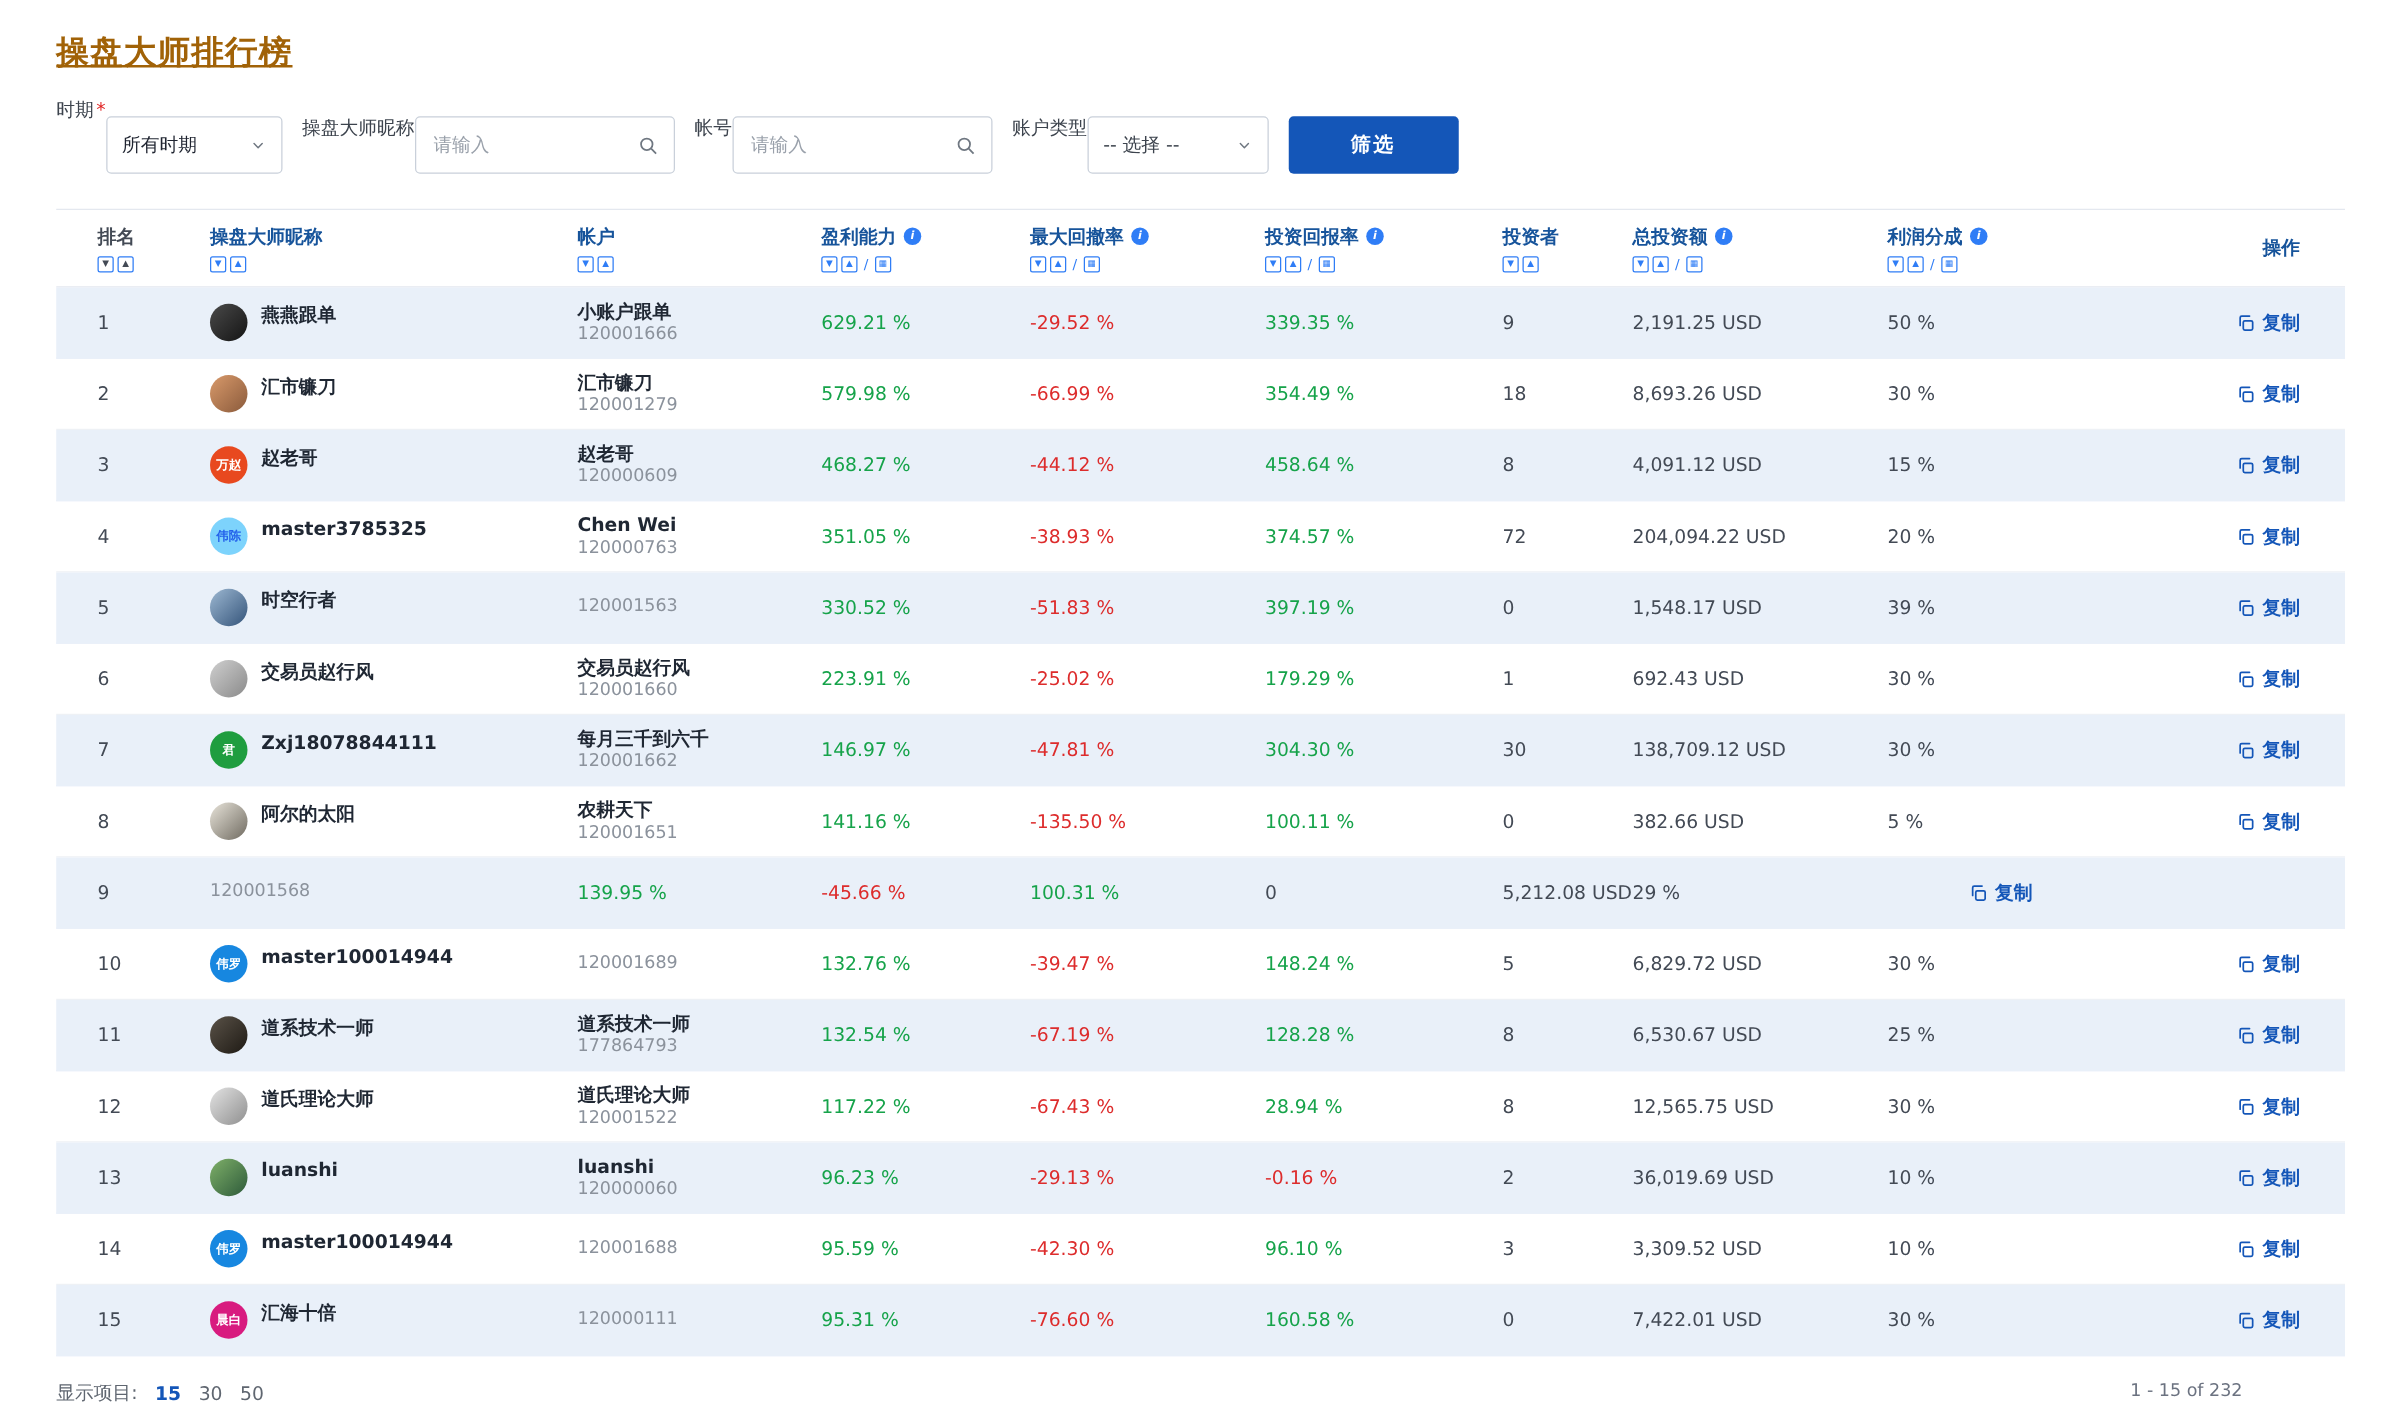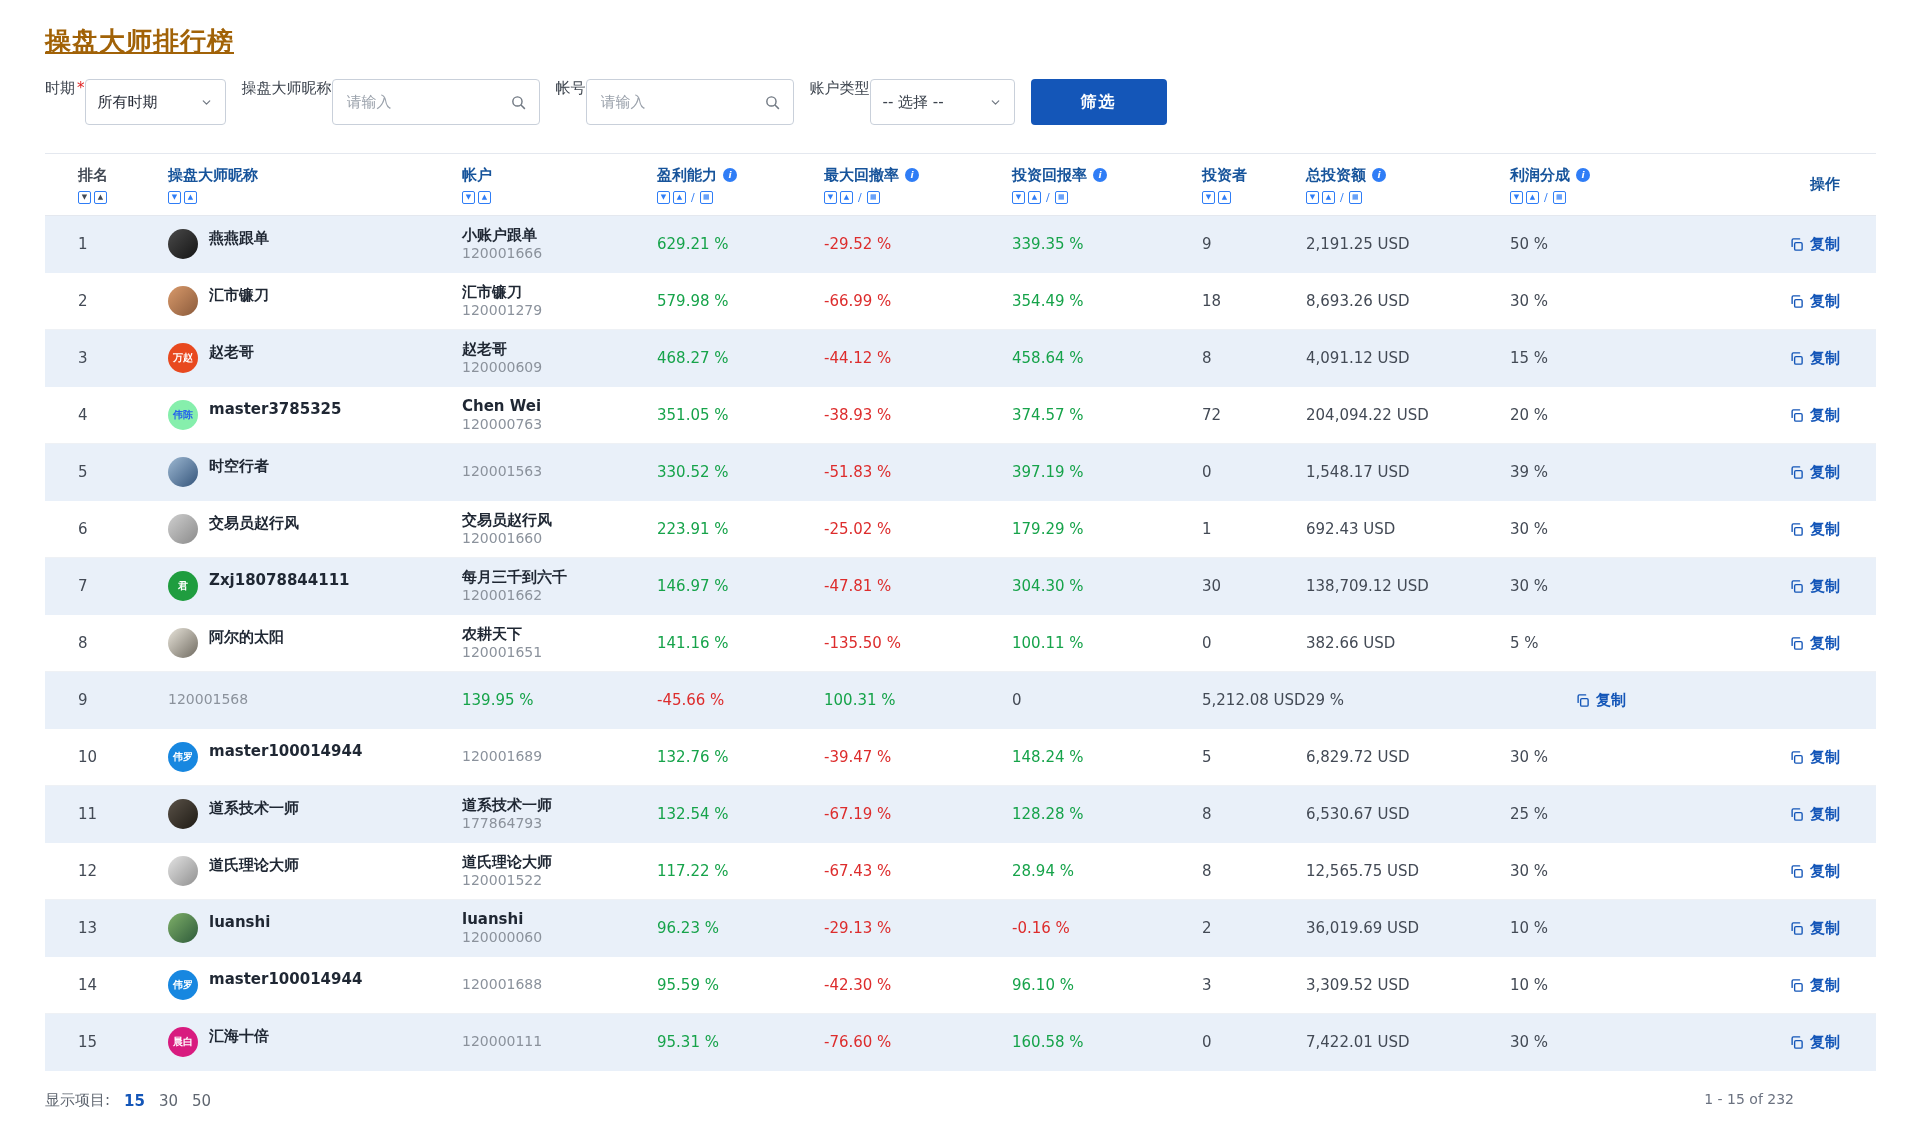--- a/index.html
+++ b/index.html
@@ -32,21 +32,21 @@
   .fgroup { display: flex; flex-direction: row; }
   .flabel { font-size: 15px; color: #3c434d; margin-bottom: 10px; }
   .req { color: #e02424; margin-left: 2px; }
   .fselect, .finput {
     height: 46px; box-sizing: border-box;
     border: 1px solid #c9d0da; border-radius: 4px;
     display: flex; align-items: center; justify-content: space-between;
     padding: 0 12px; font-size: 15px; color: #1f2430; background: #fff;
   }
   .fselect { cursor: pointer; }
-  .fselect.w-period { width: 141px; }
+  .fselect.w-period { width: 141px; margin-top: 14px; }
   .fselect.w-type { width: 145px; color: #3c434d; }
   .finput { width: 208px; }
   .finput input {
     border: none; outline: none; flex: 1; font-size: 15px;
     font-family: inherit; color: #1f2430; min-width: 0; background: transparent;
   }
   .finput input::placeholder { color: #9aa1ab; }
   .icon-wrap { display: inline-flex; align-items: center; flex: 0 0 auto; }
   .btn-primary {
     height: 46px; width: 136px; border: none; border-radius: 4px;
@@ -374,21 +374,21 @@
               </svg>
           </span>
           <span>复制</span>
         </button>
       </div>
     </div>
 
     <div class="trow">
       <div class="td c-rank"><span>4</span></div>
       <div class="td c-nick">
-        <span class="avatar" style="background: #86efac; color: rgb(37, 99, 235);">伟陈</span>
+        <span class="avatar" style="background: #7dd3fc; color: rgb(37, 99, 235);">伟陈</span>
         <span class="nick">master3785325</span>
       </div>
       <div class="td c-account">
         <span class="acc-name">Chen Wei</span>
         <span class="acc-id">120000763</span>
       </div>
       <div class="td c-profit"><span class="pos">351.05 %</span></div>
       <div class="td c-drawdown"><span class="neg">-38.93 %</span></div>
       <div class="td c-roi"><span class="pos">374.57 %</span></div>
       <div class="td c-investors"><span>72</span></div>

